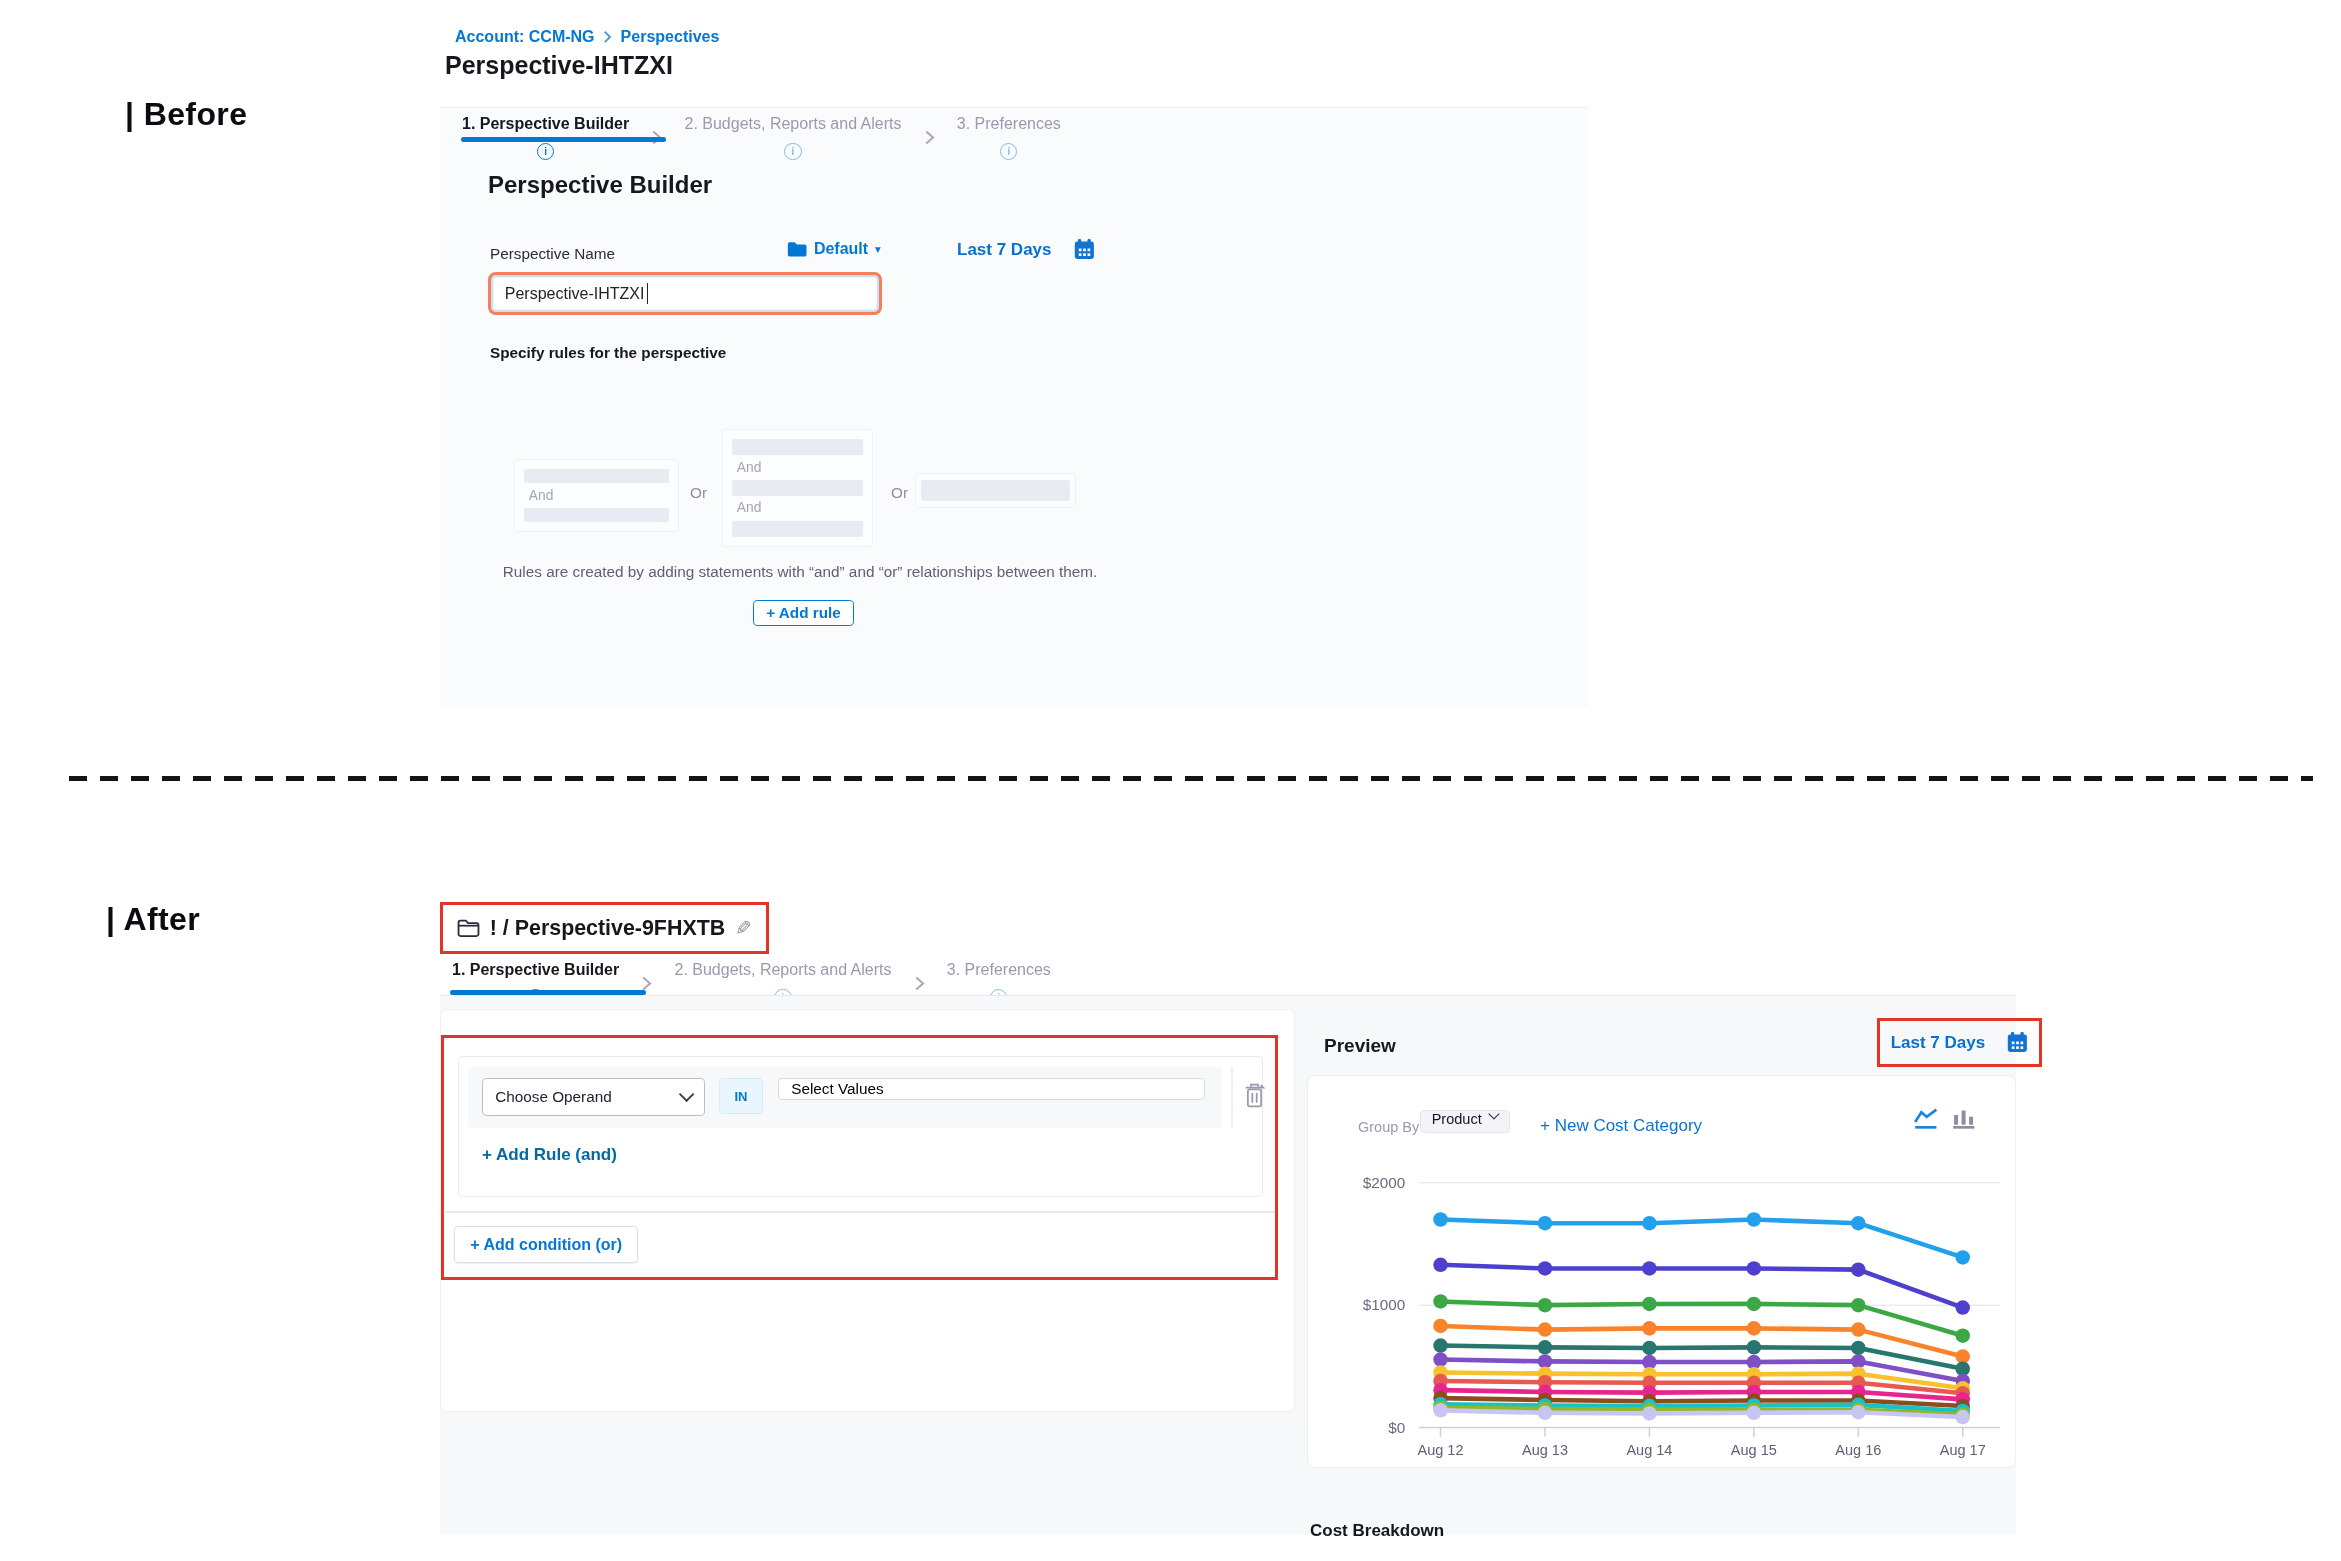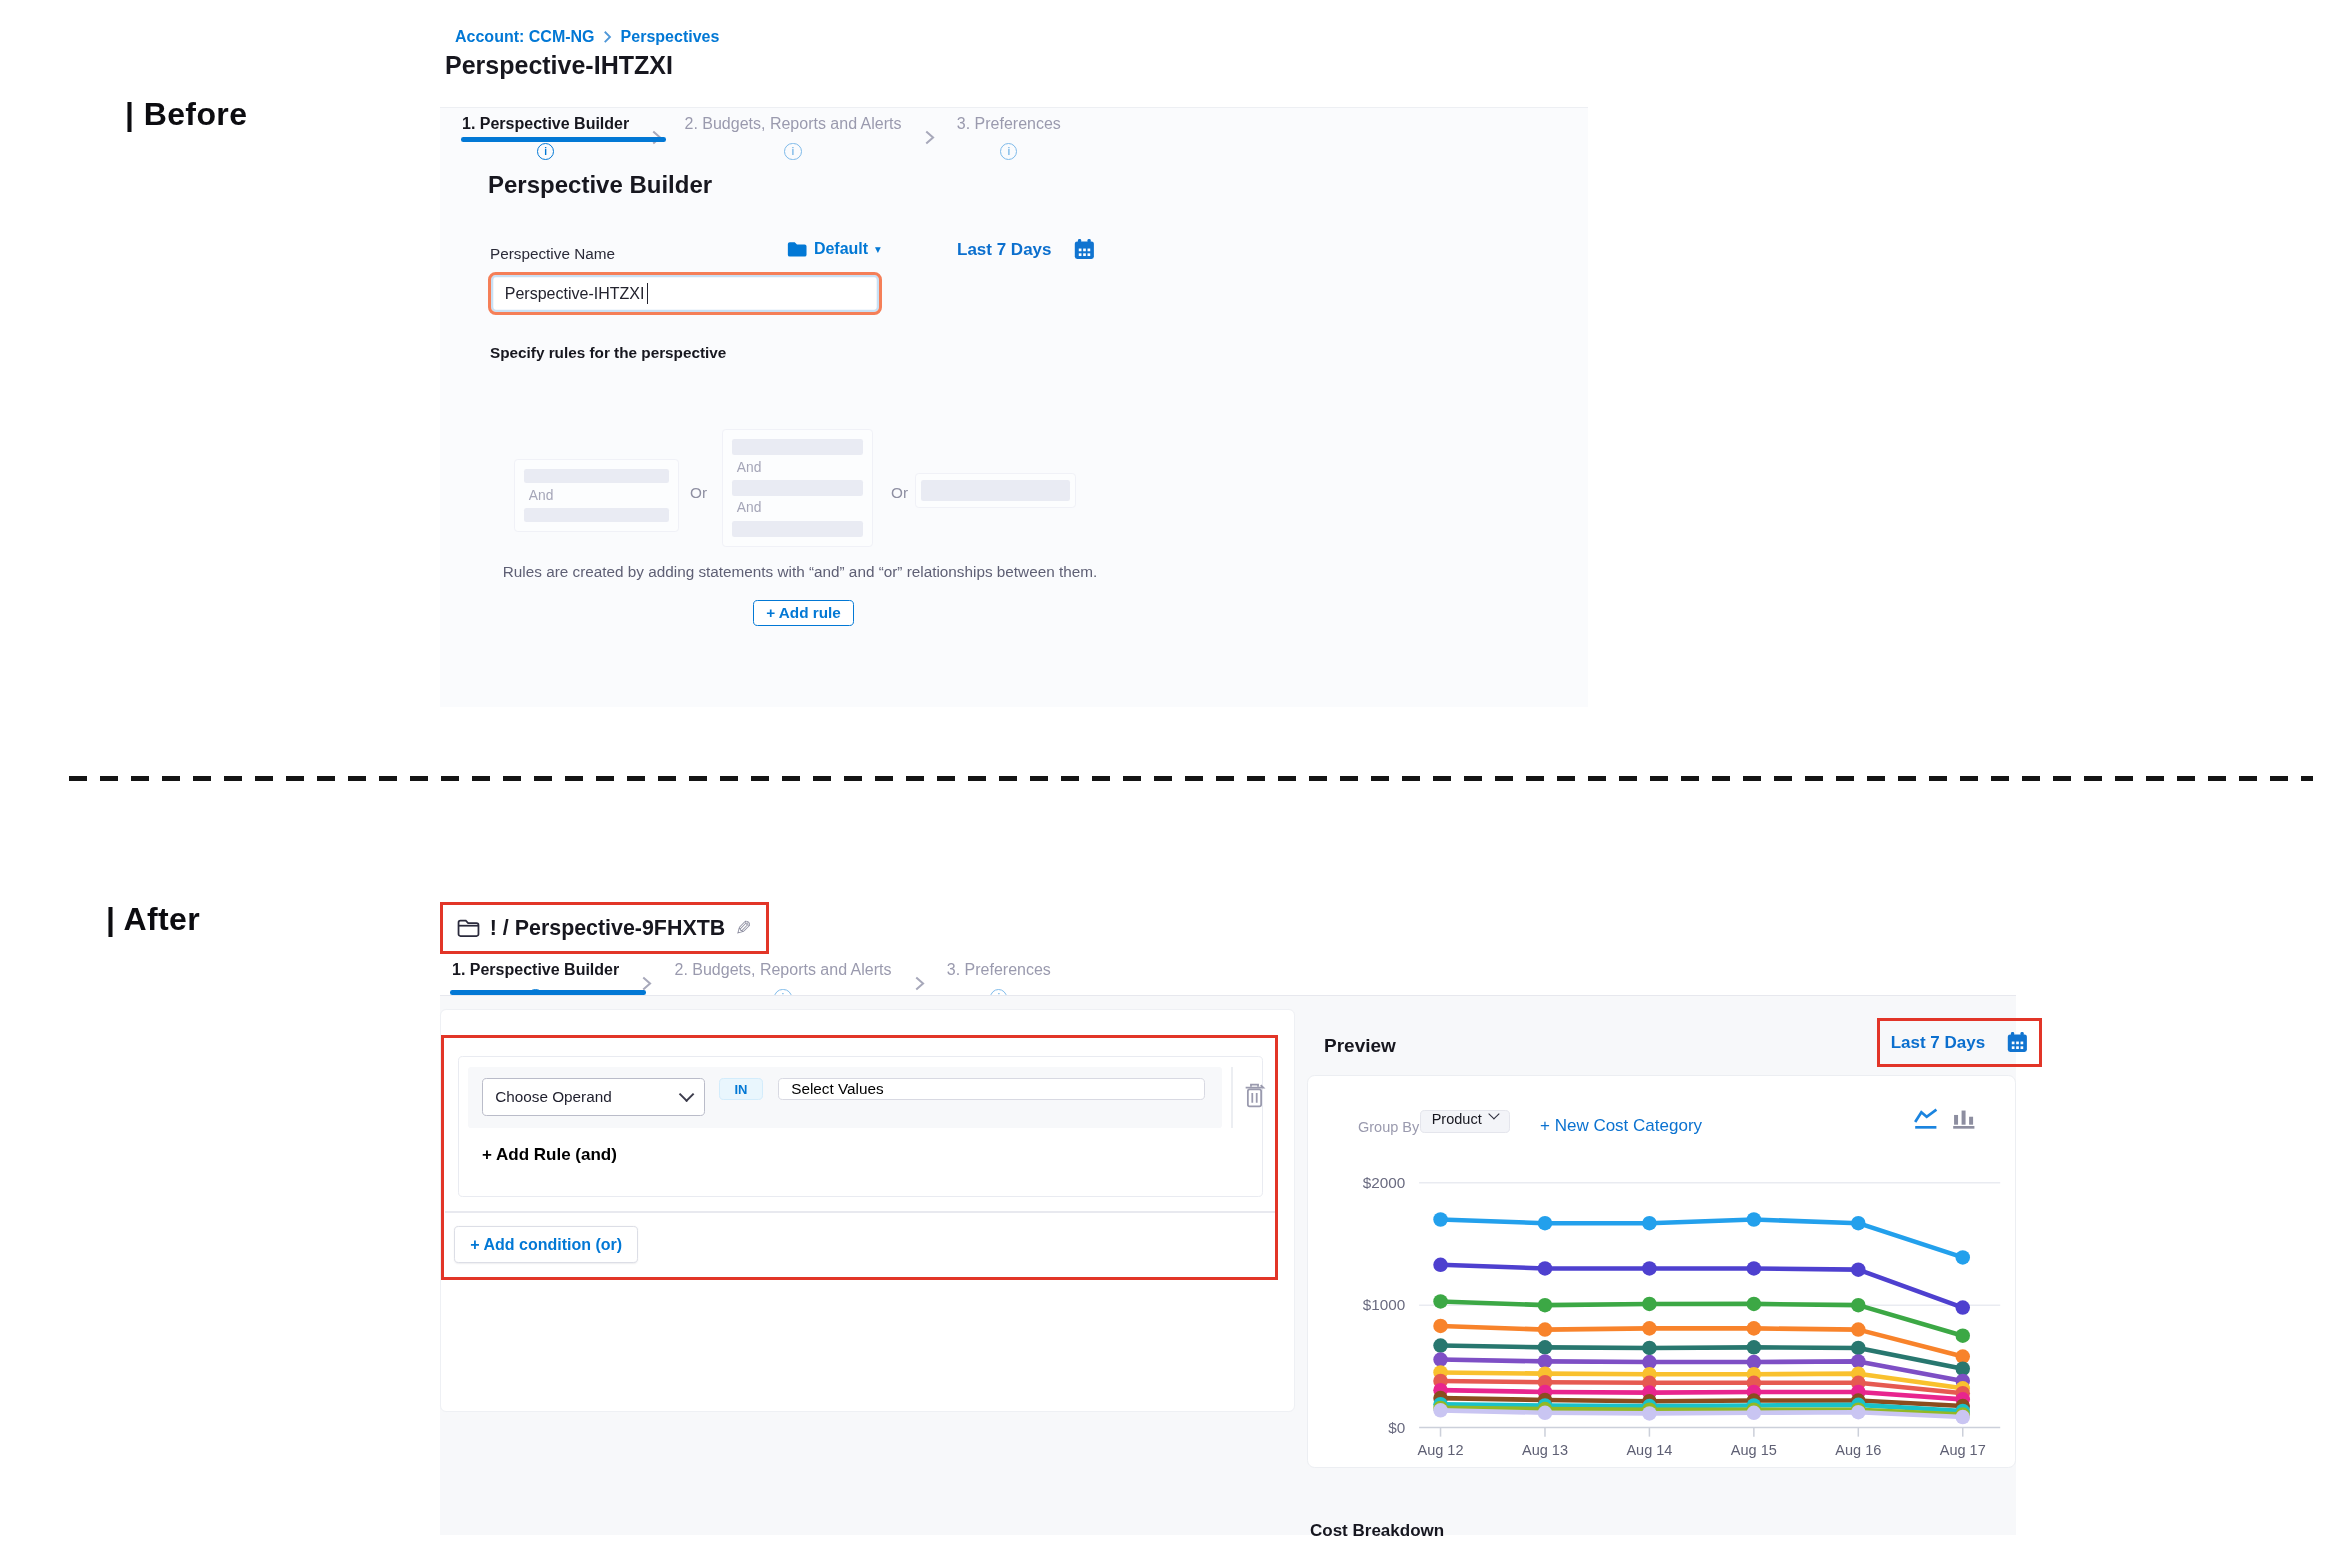--- a/index.html
+++ b/index.html
@@ -77,28 +77,28 @@
   #rules-redbox{position:absolute;left:441px;top:1035px;width:837px;height:245px;border:3.8px solid #e23528;box-sizing:border-box;}
   #rule-card{position:absolute;left:458px;top:1056px;width:805px;height:141px;background:#fff;
     border:1.5px solid #e9ebf1;border-radius:4.6px;box-sizing:border-box;}
   #rule-row{position:absolute;left:468px;top:1067px;width:754px;height:61px;background:#f7f8fa;border-radius:3.1px;}
   #rule-vline{position:absolute;left:1231px;top:1067px;width:1.5px;height:61px;background:#eceef2;}
   #operand-select{position:absolute;left:482px;top:1078px;width:223px;height:38px;background:#fff;
     border:1.5px solid #babcc9;border-radius:4.6px;display:flex;align-items:center;justify-content:space-between;
     padding:0 12.2px;font-size:15.3px;color:#1e1e2c;cursor:pointer;box-sizing:border-box;}
   .chev-down{width:9.2px;height:9.2px;border-right:2.3px solid #3c3c4c;border-bottom:2.3px solid #3c3c4c;
     transform:rotate(45deg) translate(-1.5px,-1.5px);}
-  #in-chip{position:absolute;left:719px;top:1078px;width:44px;height:22px;background:#e9f6fd;
+  #in-chip{position:absolute;left:719px;top:1078px;width:44px;height:36px;background:#e9f6fd;
     border:1.5px solid #d3ecfb;border-radius:4.6px;color:#0278d5;font-weight:700;font-size:13px;
     display:flex;align-items:center;justify-content:center;cursor:pointer;box-sizing:border-box;}
   #values-input{position:absolute;left:778px;top:1078px;width:427px;height:22px;background:#fff;
     border:1.5px solid #d8d9e2;border-radius:4.6px;display:flex;align-items:center;padding:0 12.2px;
     font-size:15.3px;color:#000000;box-sizing:border-box;}
   #trash-btn{position:absolute;left:1243px;top:1081px;cursor:pointer;}
-  #add-rule-link{position:absolute;left:482px;top:1145px;font-size:17px;font-weight:700;color:#000000;cursor:pointer;}
+  #add-rule-link{position:absolute;left:482px;top:1145px;font-size:17px;font-weight:700;color:#0369a1;cursor:pointer;}
   #rules-divider{position:absolute;left:445px;top:1211px;width:830px;height:1.5px;background:#e8e9ef;}
   #add-condition-btn{position:absolute;left:454px;top:1226px;height:37px;padding:0 15.3px;background:#fff;
     border:1.5px solid #dcdee6;border-radius:4.6px;color:#0278d5;font-size:16px;font-weight:700;
     display:flex;align-items:center;cursor:pointer;box-shadow:0 0.8px 1.5px rgba(40,41,61,.08);box-sizing:border-box;}
 
   #preview-heading{position:absolute;left:1324px;top:1035px;font-size:19px;font-weight:700;color:#17171f;}
   #after-daterange-box{position:absolute;left:1877px;top:1018px;height:49px;border:3.8px solid #e23528;
     display:flex;align-items:center;padding:0 10.7px;box-sizing:border-box;}
   #chart-card{position:absolute;left:1307px;top:1075px;width:709px;height:393px;background:#fff;
     border:1.5px solid #eceef2;border-radius:7.7px;box-sizing:border-box;}

